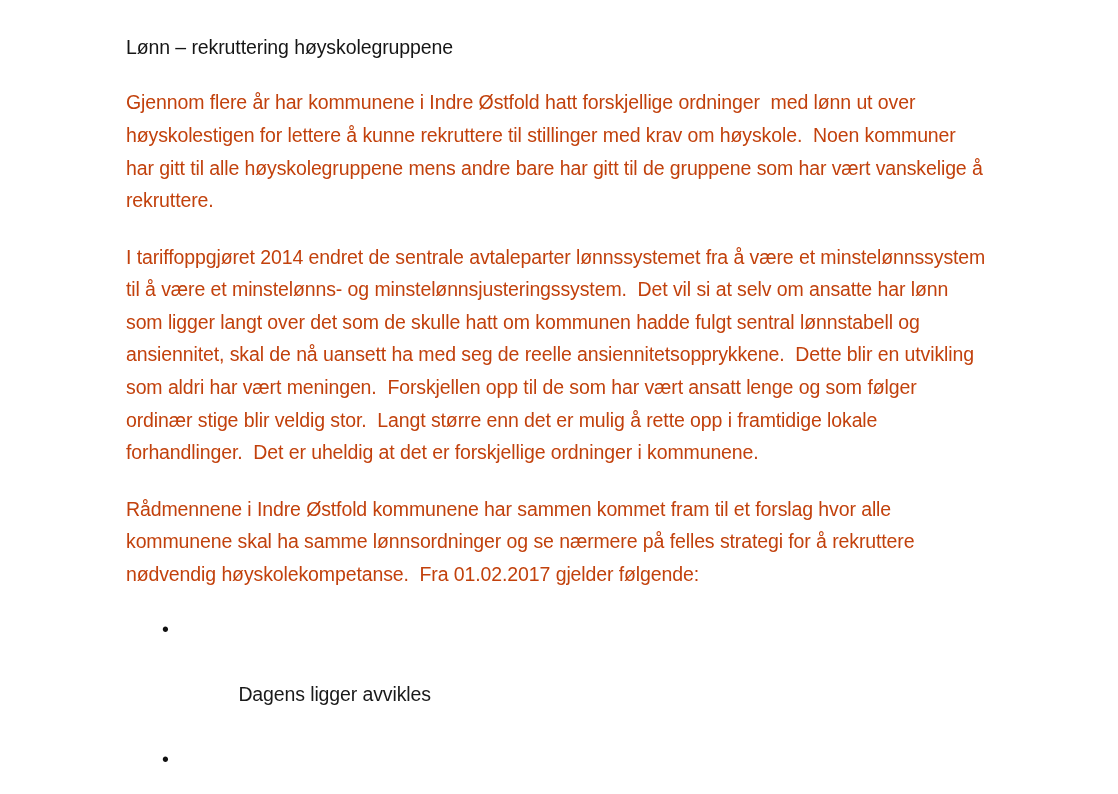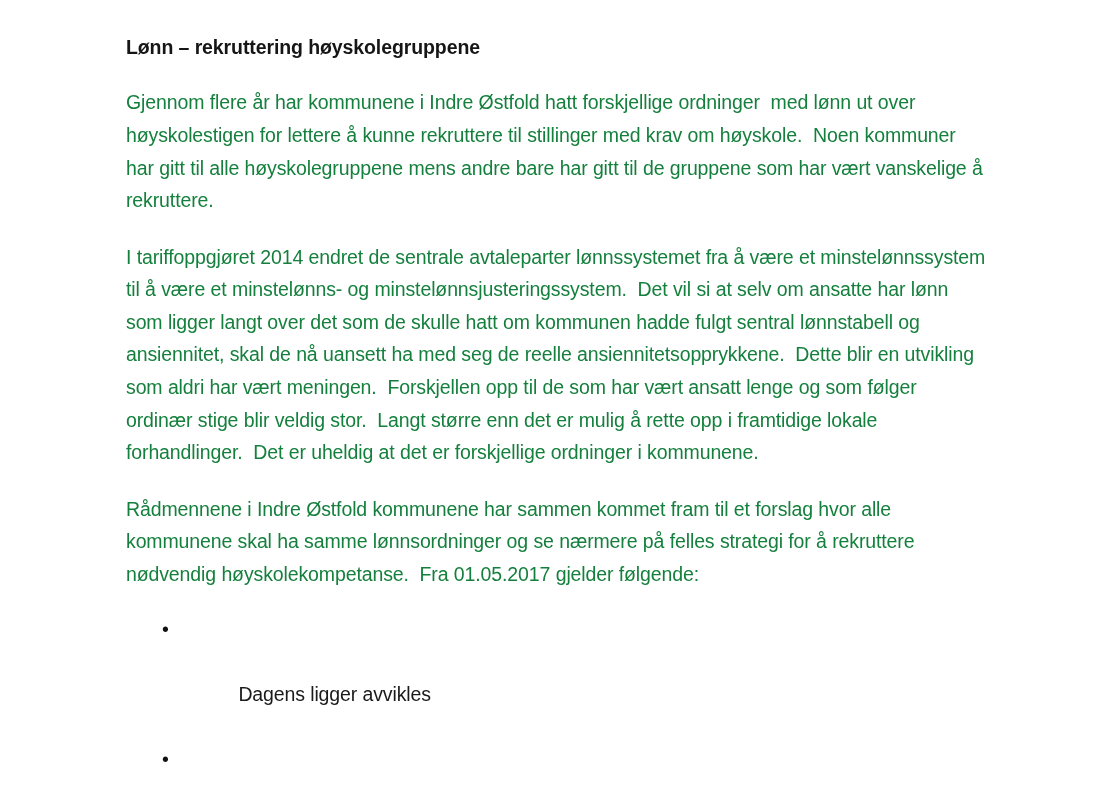--- a/index.html
+++ b/index.html
@@ -23,33 +23,33 @@
     padding: 0;
   }
   .doc-body {
     position: absolute;
     left: 126px;
     top: 34px;
     width: 862px;
   }
   .doc-title {
     font-size: 19.5px;
-    font-weight: bold;
+    font-weight: normal;
     line-height: 1.35;
     letter-spacing: -0.1px;
     margin: 0 0 26px 0;
     color: #161616;
     white-space: pre-wrap;
   }
   .para {
     font-size: 19.5px;
     font-weight: normal;
     line-height: 32.6px;
     margin: 0 0 24px 0;
-    color: #15803d;
+    color: #c2410c;
     letter-spacing: -0.12px;
     white-space: pre-wrap;
     word-spacing: 0.1px;
   }
   .para.last-of-block {
     margin-bottom: 22px;
   }
   .bullet-list {
     list-style: none;
     margin: 0;
@@ -80,21 +80,21 @@
 
 <div class="page">
   <div class="doc-body">
 
     <h1 class="doc-title">Lønn – rekruttering høyskolegruppene</h1>
 
     <p class="para">Gjennom flere år har kommunene i Indre Østfold hatt forskjellige ordninger  med lønn ut over høyskolestigen for lettere å kunne rekruttere til stillinger med krav om høyskole.  Noen kommuner har gitt til alle høyskolegruppene mens andre bare har gitt til de gruppene som har vært vanskelige å rekruttere.</p>
 
     <p class="para">I tariffoppgjøret 2014 endret de sentrale avtaleparter lønnssystemet fra å være et minstelønnssystem til å være et minstelønns- og minstelønnsjusteringssystem.  Det vil si at selv om ansatte har lønn som ligger langt over det som de skulle hatt om kommunen hadde fulgt sentral lønnstabell og ansiennitet, skal de nå uansett ha med seg de reelle ansiennitetsopprykkene.  Dette blir en utvikling som aldri har vært meningen.  Forskjellen opp til de som har vært ansatt lenge og som følger ordinær stige blir veldig stor.  Langt større enn det er mulig å rette opp i framtidige lokale forhandlinger.  Det er uheldig at det er forskjellige ordninger i kommunene.</p>
 
-    <p class="para last-of-block">Rådmennene i Indre Østfold kommunene har sammen kommet fram til et forslag hvor alle kommunene skal ha samme lønnsordninger og se nærmere på felles strategi for å rekruttere nødvendig høyskolekompetanse.  Fra 01.05.2017 gjelder følgende:</p>
+    <p class="para last-of-block">Rådmennene i Indre Østfold kommunene har sammen kommet fram til et forslag hvor alle kommunene skal ha samme lønnsordninger og se nærmere på felles strategi for å rekruttere nødvendig høyskolekompetanse.  Fra 01.02.2017 gjelder følgende:</p>
 
     <ul class="bullet-list">
       <li class="bullet-item">
         <span class="marker">•</span>
         <span>Dagens ligger avvikles</span>
       </li>
       <li class="bullet-item">
         <span class="marker">•</span>
         
       </li>

